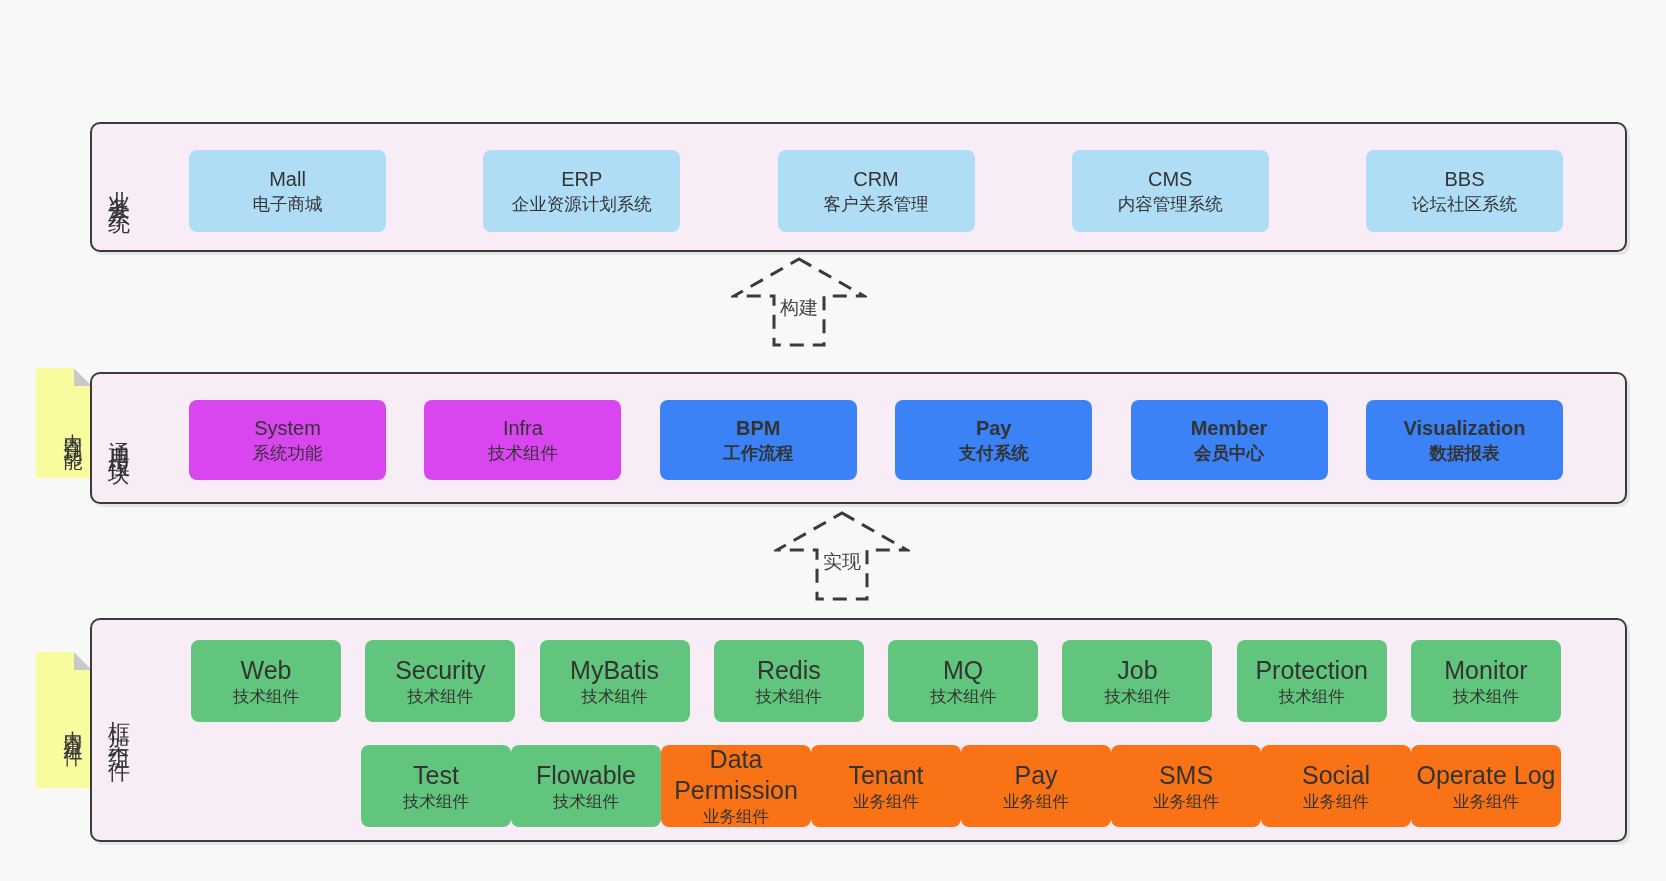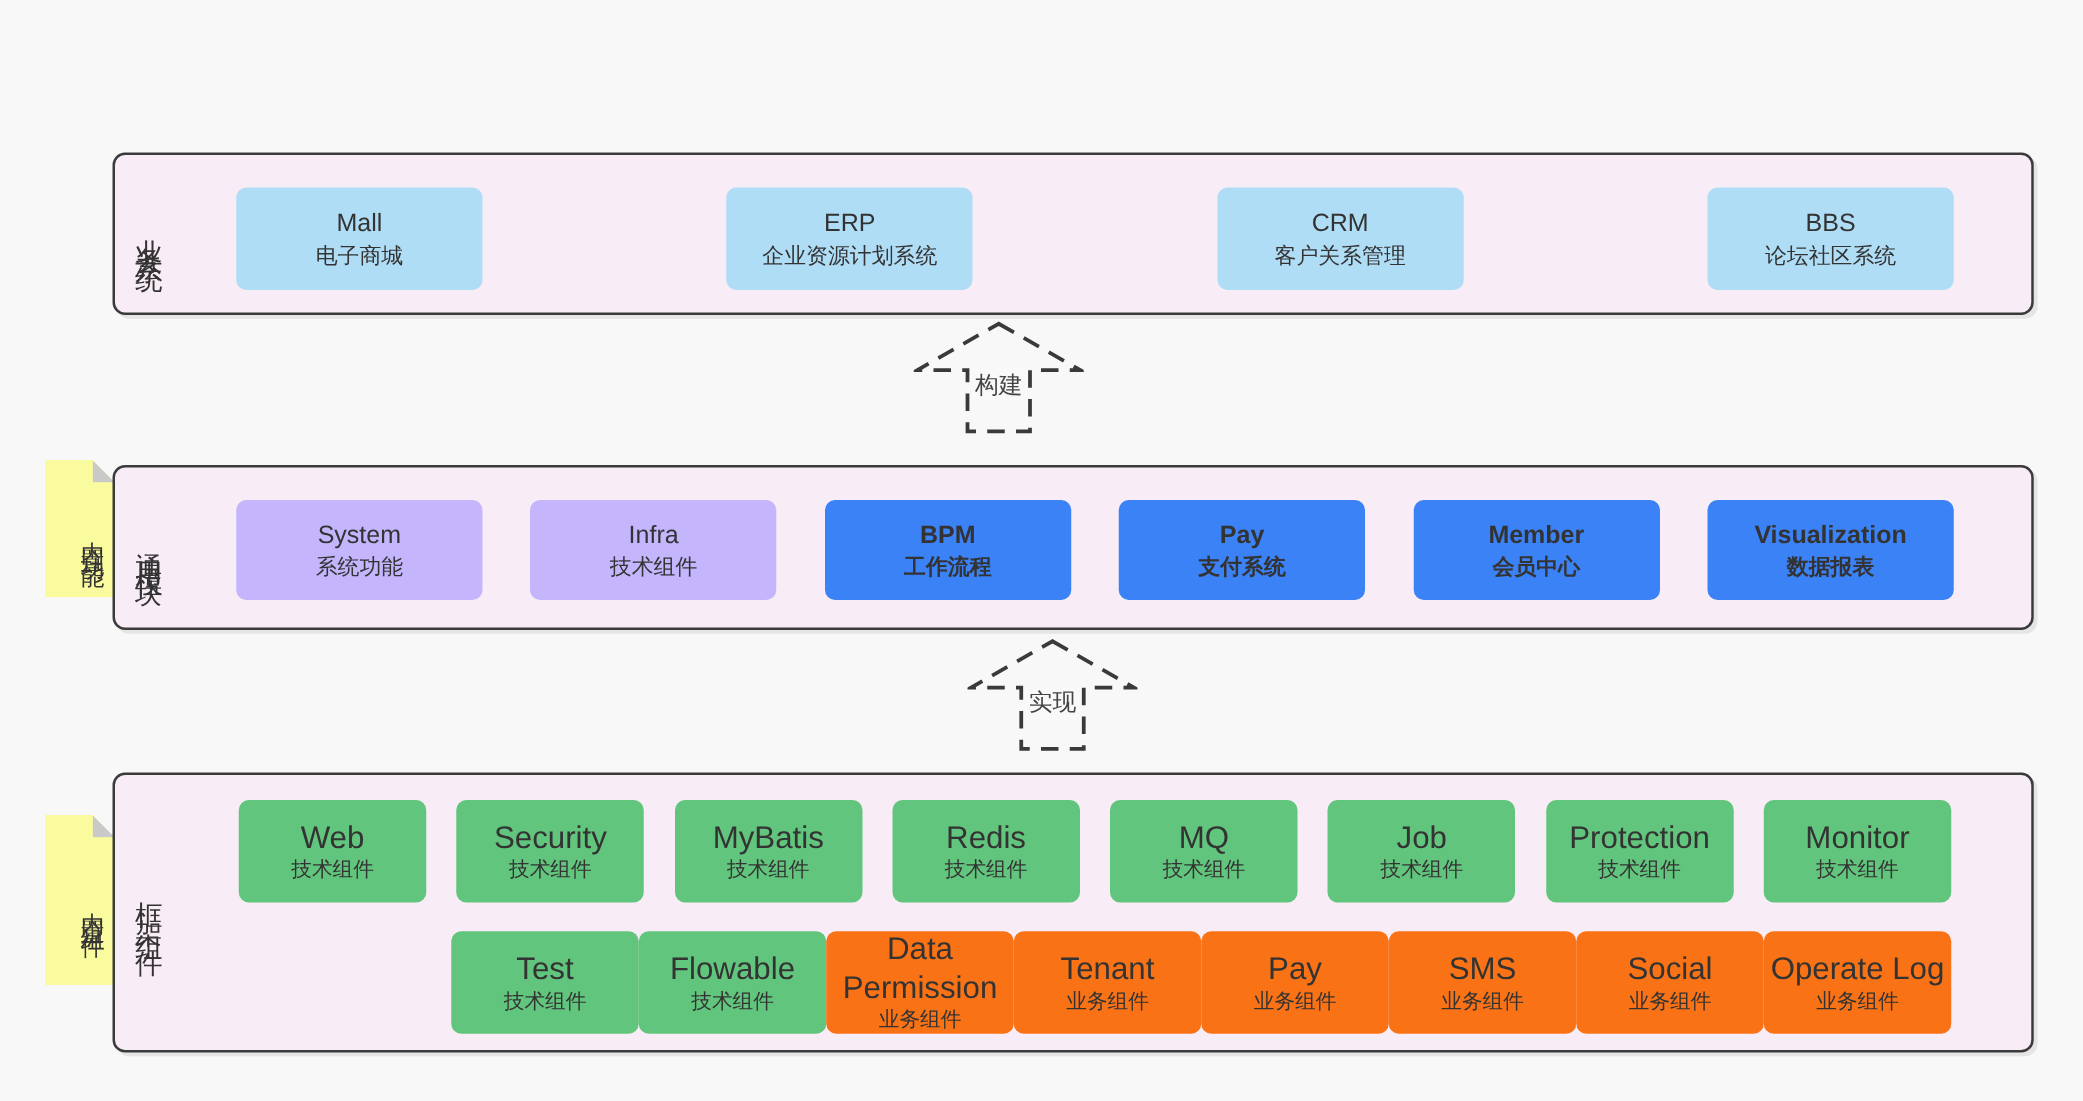--- a/index.html
+++ b/index.html
@@ -68,21 +68,21 @@
   .box-wide  { width: 197px; height: 82px; }
   .layer-modules .box-wide { height: 80px; }
   .box-small { width: 150px; height: 82px; }
 
   .box .box-name { font-size: 20px; }
   .box .box-desc { font-size: 17.5px; }
   .box-small .box-name { font-size: 25px; line-height: 1.22; }
   .box-small .box-desc { font-size: 16.5px; line-height: 1.35; }
 
   .blue        { background: #b0ddf6; }
-  .red         { background: #c4b5fd; }
+  .red         { background: #d946ef; }
   .pink        { background: #3b82f6; font-weight: bold; }
   .green       { background: #62c57d; }
   .light-green { background: #f97316; }
 
   
   .tag {
     position: absolute;
     left: 36px;
     width: 56px;
     background: #fafa9e;
@@ -149,20 +149,24 @@
       </div>
       <div class="box box-wide blue">
         <div class="box-name">ERP</div>
         <div class="box-desc">企业资源计划系统</div>
       </div>
       <div class="box box-wide blue">
         <div class="box-name">CRM</div>
         <div class="box-desc">客户关系管理</div>
       </div>
       <div class="box box-wide blue">
+        <div class="box-name">CMS</div>
+        <div class="box-desc">内容管理系统</div>
+      </div>
+      <div class="box box-wide blue">
         <div class="box-name">BBS</div>
         <div class="box-desc">论坛社区系统</div>
       </div>
     </div>
   </section>
 
   <div class="arrow arrow-build">
     <svg width="136" height="92" viewBox="0 0 136 92">
       <path d="M68 3 L133 40 L93 40 L93 89 L43 89 L43 40 L3 40 Z" fill="none" stroke="#3a3a3a" stroke-width="3" stroke-dasharray="14 9" stroke-linejoin="miter"></path>
     </svg>

